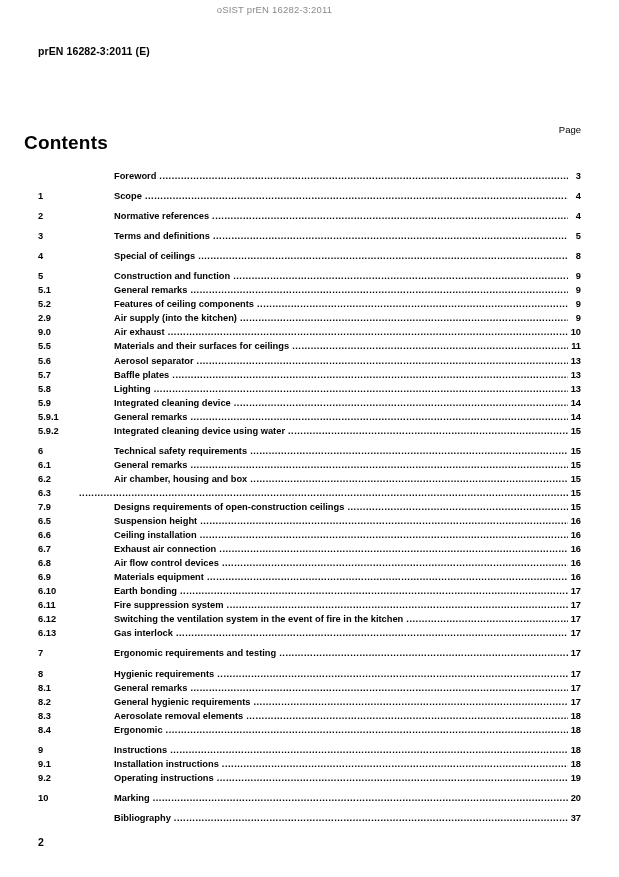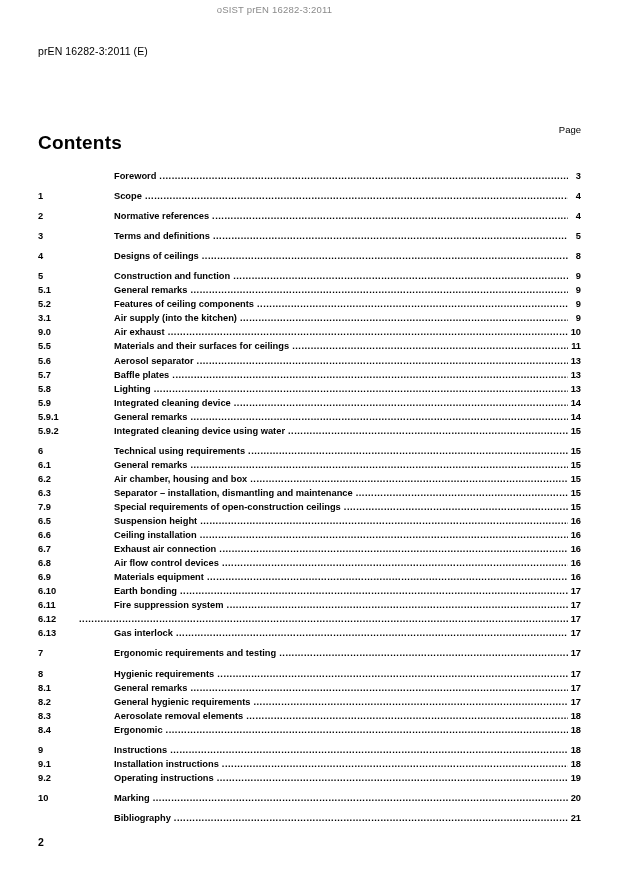--- a/index.html
+++ b/index.html
@@ -29,27 +29,27 @@
     text-align: center;
     font-size: 9.5px;
     color: #8a8a8a;
     letter-spacing: 0.2px;
   }
   .doc-id {
     position: absolute;
     top: 45px;
     left: 38px;
     font-size: 10.5px;
-    font-weight: normal;
+    font-weight: bold;
     letter-spacing: 0.1px;
   }
   .contents-title {
     position: absolute;
     top: 132px;
-    left: 38px;
+    left: 24px;
     font-size: 19px;
     font-weight: bold;
     letter-spacing: 0.2px;
   }
   .page-word {
     position: absolute;
     top: 124px;
     right: 38px;
     font-size: 9.5px;
   }
@@ -134,21 +134,21 @@
         <span class="toc-page">4</span>
       </div>
       <div class="toc-row gap">
         <span class="toc-num">3</span>
         <span class="toc-label">Terms and definitions</span>
         <span class="toc-dots">................................................................................................................................................................................................................................................................................................................................................................................................................</span>
         <span class="toc-page">5</span>
       </div>
       <div class="toc-row gap">
         <span class="toc-num">4</span>
-        <span class="toc-label">Designs of ceilings</span>
+        <span class="toc-label">Special of ceilings</span>
         <span class="toc-dots">................................................................................................................................................................................................................................................................................................................................................................................................................</span>
         <span class="toc-page">8</span>
       </div>
       <div class="toc-row gap">
         <span class="toc-num">5</span>
         <span class="toc-label">Construction and function</span>
         <span class="toc-dots">................................................................................................................................................................................................................................................................................................................................................................................................................</span>
         <span class="toc-page">9</span>
       </div>
       <div class="toc-row">
@@ -157,21 +157,21 @@
         <span class="toc-dots">................................................................................................................................................................................................................................................................................................................................................................................................................</span>
         <span class="toc-page">9</span>
       </div>
       <div class="toc-row">
         <span class="toc-num">5.2</span>
         <span class="toc-label">Features of ceiling components</span>
         <span class="toc-dots">................................................................................................................................................................................................................................................................................................................................................................................................................</span>
         <span class="toc-page">9</span>
       </div>
       <div class="toc-row">
-        <span class="toc-num">3.1</span>
+        <span class="toc-num">2.9</span>
         <span class="toc-label">Air supply (into the kitchen)</span>
         <span class="toc-dots">................................................................................................................................................................................................................................................................................................................................................................................................................</span>
         <span class="toc-page">9</span>
       </div>
       <div class="toc-row">
         <span class="toc-num">9.0</span>
         <span class="toc-label">Air exhaust</span>
         <span class="toc-dots">................................................................................................................................................................................................................................................................................................................................................................................................................</span>
         <span class="toc-page">10</span>
       </div>
@@ -212,45 +212,44 @@
         <span class="toc-page">14</span>
       </div>
       <div class="toc-row">
         <span class="toc-num">5.9.2</span>
         <span class="toc-label">Integrated cleaning device using water</span>
         <span class="toc-dots">................................................................................................................................................................................................................................................................................................................................................................................................................</span>
         <span class="toc-page">15</span>
       </div>
       <div class="toc-row gap">
         <span class="toc-num">6</span>
-        <span class="toc-label">Technical using requirements</span>
+        <span class="toc-label">Technical safety requirements</span>
         <span class="toc-dots">................................................................................................................................................................................................................................................................................................................................................................................................................</span>
         <span class="toc-page">15</span>
       </div>
       <div class="toc-row">
         <span class="toc-num">6.1</span>
         <span class="toc-label">General remarks</span>
         <span class="toc-dots">................................................................................................................................................................................................................................................................................................................................................................................................................</span>
         <span class="toc-page">15</span>
       </div>
       <div class="toc-row">
         <span class="toc-num">6.2</span>
         <span class="toc-label">Air chamber, housing and box</span>
         <span class="toc-dots">................................................................................................................................................................................................................................................................................................................................................................................................................</span>
         <span class="toc-page">15</span>
       </div>
       <div class="toc-row">
         <span class="toc-num">6.3</span>
-        <span class="toc-label">Separator – installation, dismantling and maintenance</span>
         <span class="toc-dots">................................................................................................................................................................................................................................................................................................................................................................................................................</span>
         <span class="toc-page">15</span>
       </div>
       <div class="toc-row">
         <span class="toc-num">7.9</span>
-        <span class="toc-label">Special requirements of open-construction ceilings</span>
+        <span class="toc-label">Designs requirements of open-construction ceilings</span>
         <span class="toc-dots">................................................................................................................................................................................................................................................................................................................................................................................................................</span>
         <span class="toc-page">15</span>
       </div>
       <div class="toc-row">
         <span class="toc-num">6.5</span>
         <span class="toc-label">Suspension height</span>
         <span class="toc-dots">................................................................................................................................................................................................................................................................................................................................................................................................................</span>
         <span class="toc-page">16</span>
       </div>
       <div class="toc-row">
@@ -284,20 +283,21 @@
         <span class="toc-page">17</span>
       </div>
       <div class="toc-row">
         <span class="toc-num">6.11</span>
         <span class="toc-label">Fire suppression system</span>
         <span class="toc-dots">................................................................................................................................................................................................................................................................................................................................................................................................................</span>
         <span class="toc-page">17</span>
       </div>
       <div class="toc-row">
         <span class="toc-num">6.12</span>
+        <span class="toc-label">Switching the ventilation system in the event of fire in the kitchen</span>
         <span class="toc-dots">................................................................................................................................................................................................................................................................................................................................................................................................................</span>
         <span class="toc-page">17</span>
       </div>
       <div class="toc-row">
         <span class="toc-num">6.13</span>
         <span class="toc-label">Gas interlock</span>
         <span class="toc-dots">................................................................................................................................................................................................................................................................................................................................................................................................................</span>
         <span class="toc-page">17</span>
       </div>
       <div class="toc-row gap">
@@ -357,19 +357,19 @@
       <div class="toc-row gap">
         <span class="toc-num">10</span>
         <span class="toc-label">Marking</span>
         <span class="toc-dots">................................................................................................................................................................................................................................................................................................................................................................................................................</span>
         <span class="toc-page">20</span>
       </div>
       <div class="toc-row gap">
         <span class="toc-num"></span>
         <span class="toc-label">Bibliography</span>
         <span class="toc-dots">................................................................................................................................................................................................................................................................................................................................................................................................................</span>
-        <span class="toc-page">21</span>
+        <span class="toc-page">37</span>
       </div>
     </div>
 
   <div class="footer-pagenum">2</div>
 
 </div>
 
 </body></html>

